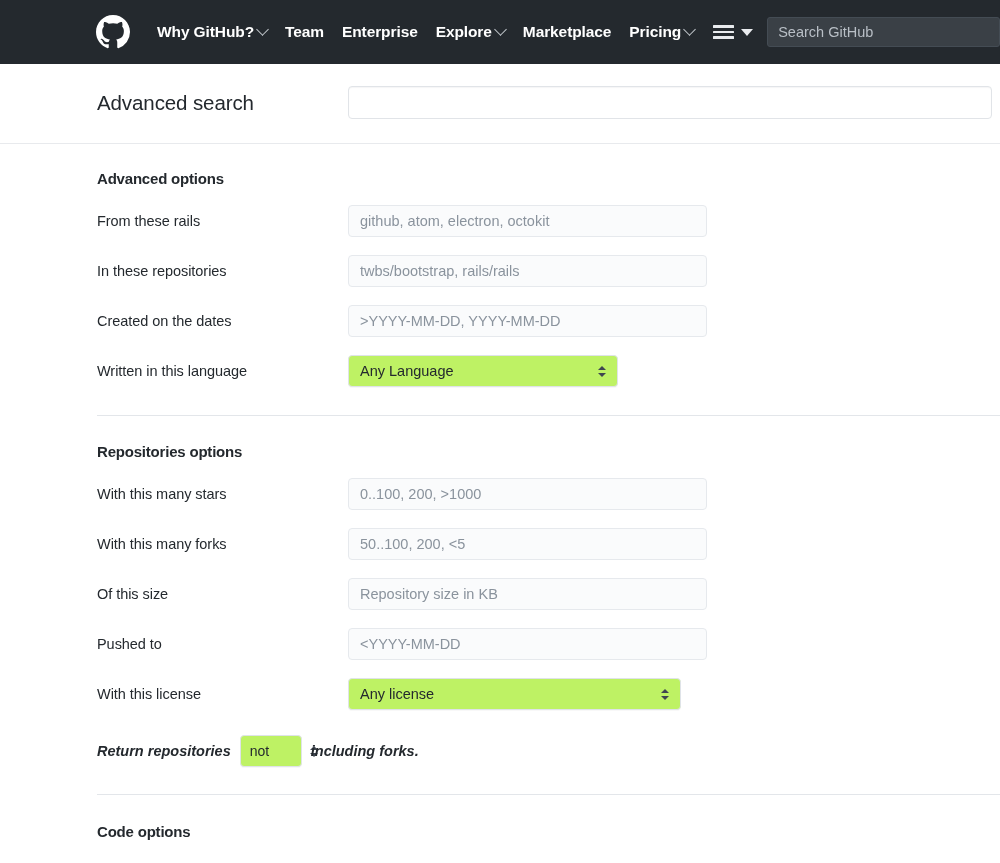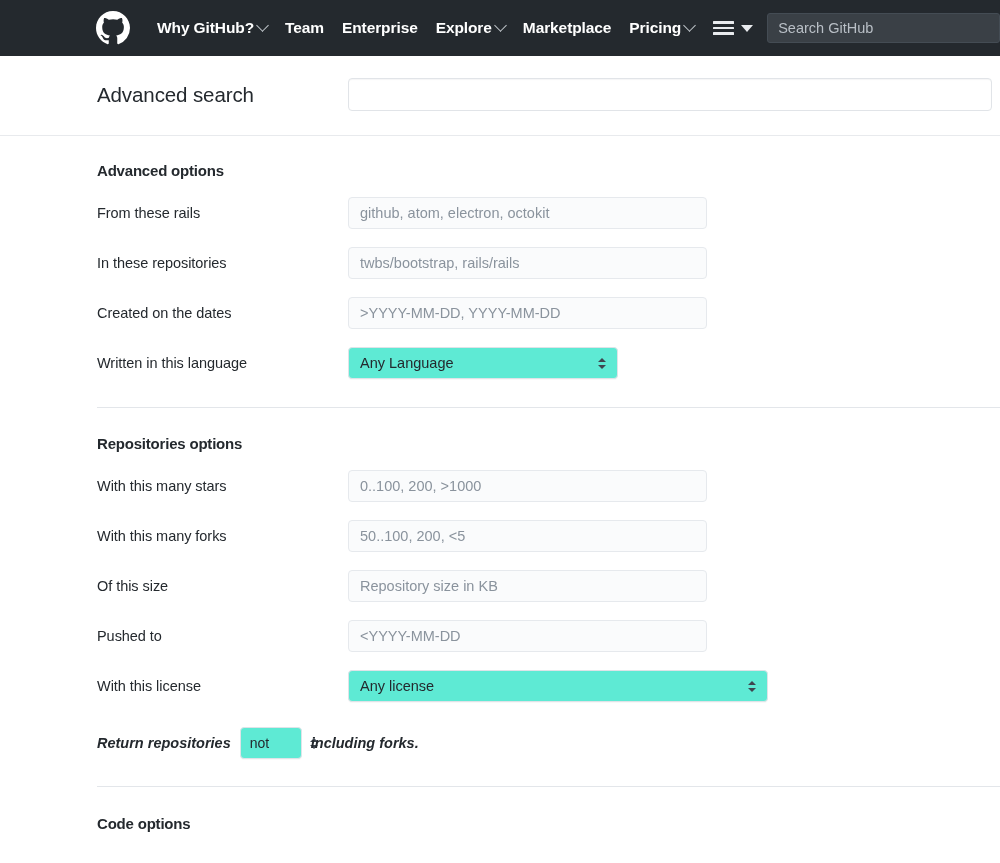--- a/index.html
+++ b/index.html
@@ -7,21 +7,21 @@
     margin: 0; padding: 0;
     width: 1000px; height: 863px;
     overflow: hidden;
     background: #ffffff;
     font-family: "Liberation Sans", sans-serif;
     -webkit-font-smoothing: antialiased;
   }
 
   
   .gh-header {
-    height: 56px;
+    height: 64px;
     background: #24292e;
     display: flex;
     align-items: center;
     padding-left: 96px;
     overflow: hidden;
   }
   .gh-logo { width: 34px; height: 34px; flex: none; display: block; }
   .gh-logo svg { display: block; }
   .gh-nav {
     display: flex;
@@ -142,33 +142,33 @@
     border-radius: 4px;
     display: flex;
     align-items: center;
     padding: 0 11px;
     cursor: text;
   }
   .txt span { color: #8a939d; font-size: 14.5px; white-space: nowrap; }
 
   .sel {
     height: 32px;
-    background: #5eead4;
+    background: #bef264;
     border: 1px solid #dfe3e8;
     border-radius: 4px;
     display: flex;
     align-items: center;
     justify-content: space-between;
     padding: 0 10px 0 11px;
     cursor: pointer;
     box-shadow: 0 1px 0 rgba(27,31,35,0.03);
   }
   .sel span { color: #24292e; font-size: 14.5px; white-space: nowrap; }
   .sel-lang { width: 270px; }
-  .sel-license { width: 420px; }
+  .sel-license { width: 333px; }
   .dbl-arrow {
     width: 10px; height: 16px;
     display: flex; flex-direction: column;
     align-items: center; justify-content: center;
     gap: 3px;
     flex: none;
     margin-left: 8px;
   }
   .dbl-arrow i { display: block; width: 0; height: 0; }
   .dbl-arrow i.up {

